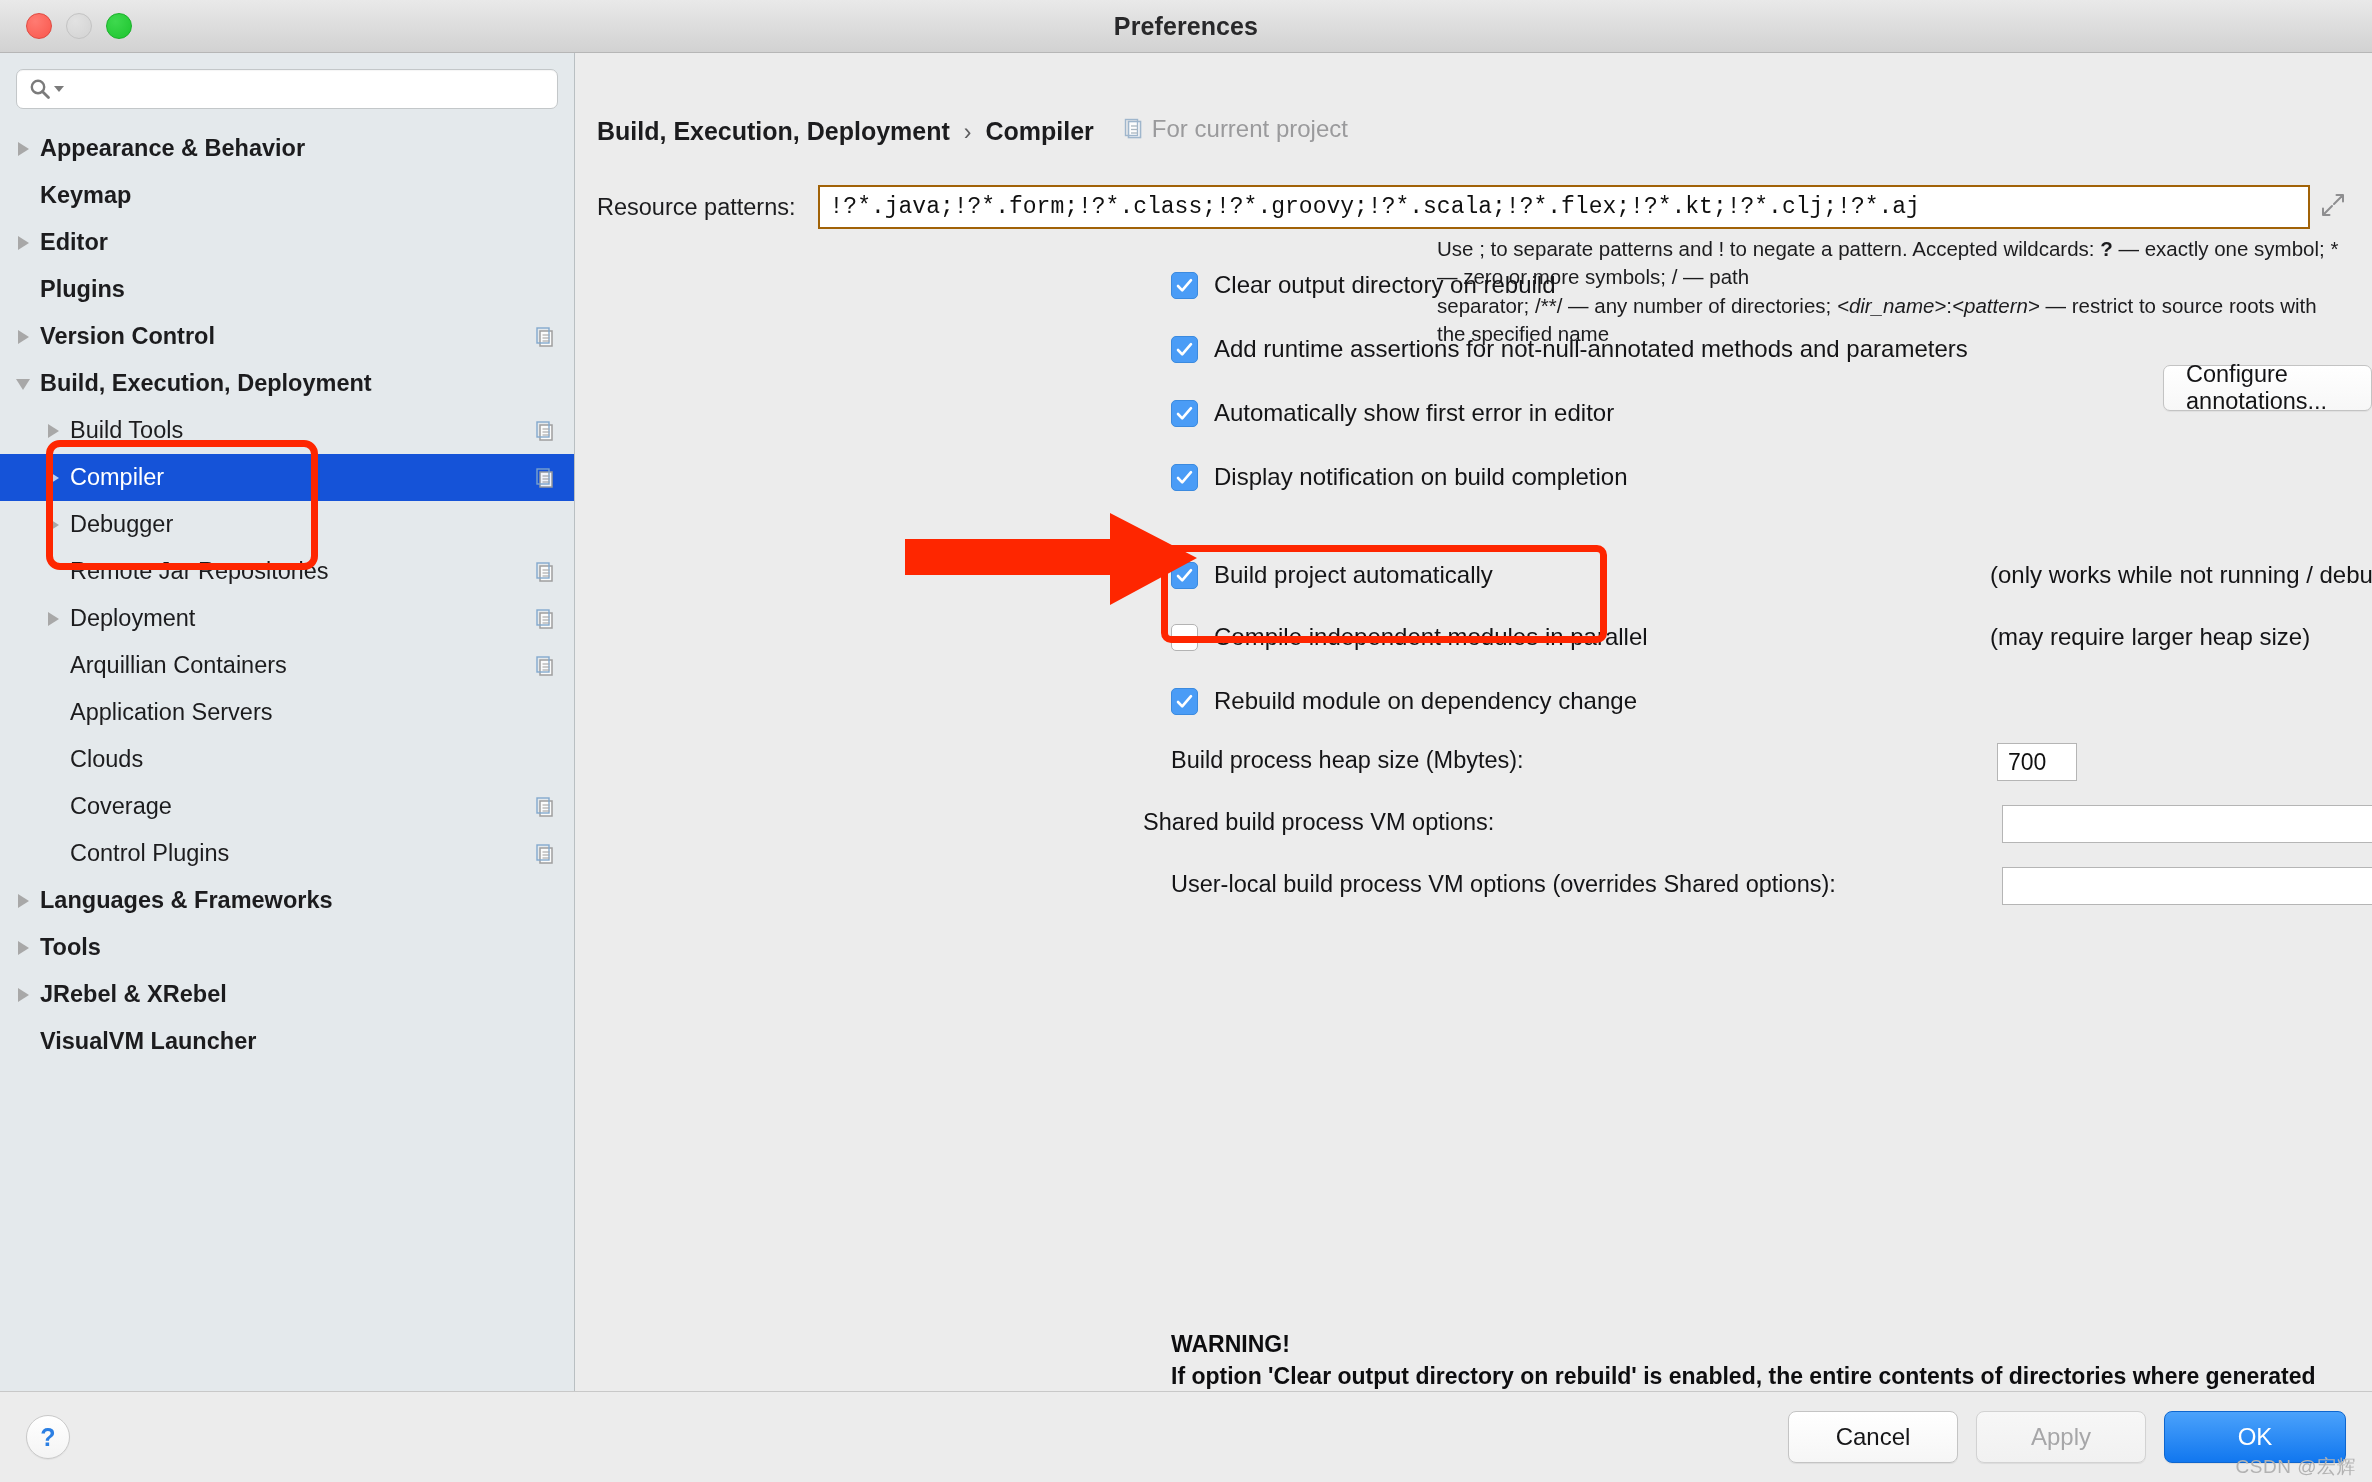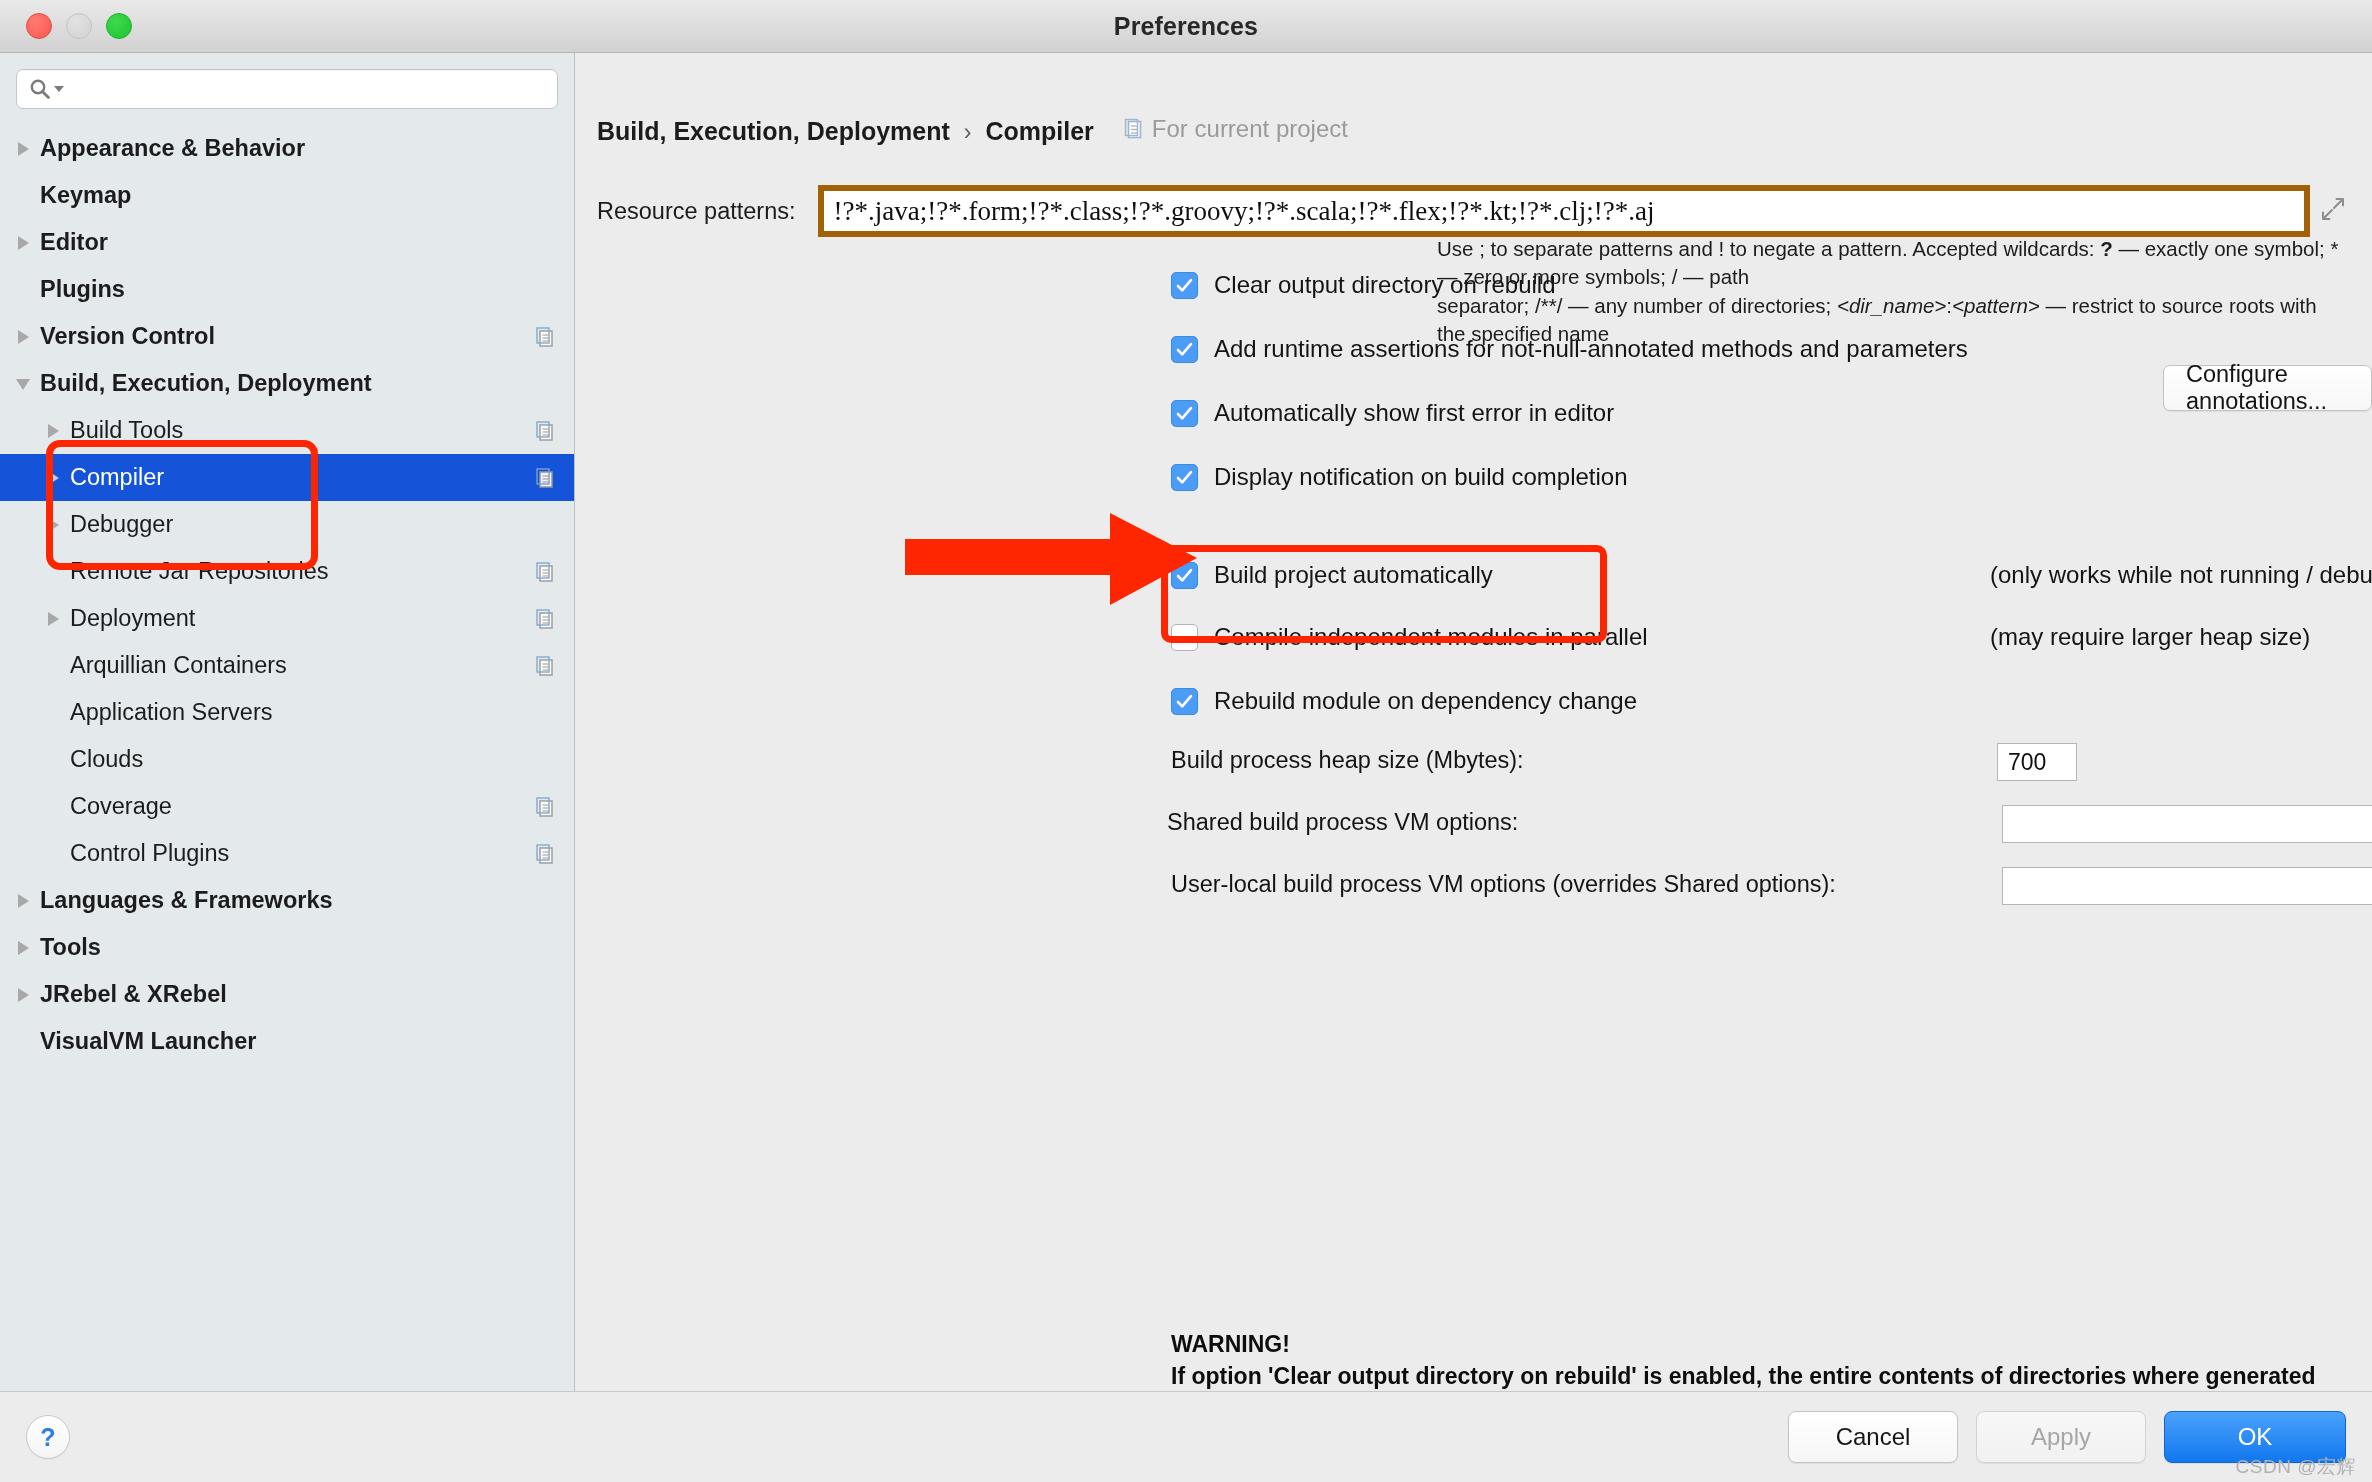--- a/index.html
+++ b/index.html
@@ -104,23 +104,23 @@
   }
 
   
   #res-row {
     position: absolute; left: 22px; right: 22px; top: 132px;
     display: flex; align-items: center; justify-content: flex-end;
   }
   #res-label { font-size: 23.5px; color: #1c1c1e; white-space: nowrap; }
   #res-field {
     flex: 1 1 auto; margin-left: 22px; margin-right: 10px;
-    height: 40px; background: #fff; border: 6px solid #a16207;
+    height: 40px; background: #fff; border: 2px solid #a16207;
     display: flex; align-items: center; padding: 0 10px;
-    font-family: Liberation Serif, serif; font-size: 27px;
+    font-family: Liberation Mono, monospace; font-size: 23px;
     color: #101010; white-space: nowrap; overflow: hidden;
   }
   #expand-icon { flex: none; width: 30px; color: #8e8e90; }
 
   #res-hint {
     position: absolute; left: 862px; right: 24px; top: 182px;
     font-size: 20.5px; color: #1c1c1e; line-height: 1.38;
   }
   #res-hint i { font-style: italic; }
   #res-hint b { font-weight: bold; }
@@ -536,21 +536,21 @@
           </div>
         </div>
 
       <div id="configure-btn">Configure annotations...</div>
 
       <div id="fields-host">
           <div class="field-row" style="top: 694px; left: 596px;">
             <span class="field-label">Build process heap size (Mbytes):</span>
           </div>
           <div class="tinput" style="position: absolute; left: 1422px; width: 80px; top: 690px;">700</div>
-          <div class="field-row" style="top: 756px; left: 592px;">
+          <div class="field-row" style="top: 756px; left: 568px;">
             <span class="field-label">Shared build process VM options:</span>
           </div>
           <div class="tinput" style="position: absolute; left: 1427px; width: 906px; top: 752px;"></div>
           <div class="field-row" style="top: 818px; left: 596px;">
             <span class="field-label">User-local build process VM options (overrides Shared options):</span>
           </div>
           <div class="tinput" style="position: absolute; left: 1427px; width: 906px; top: 814px;"></div>
         </div>
 
       <div id="warning">

